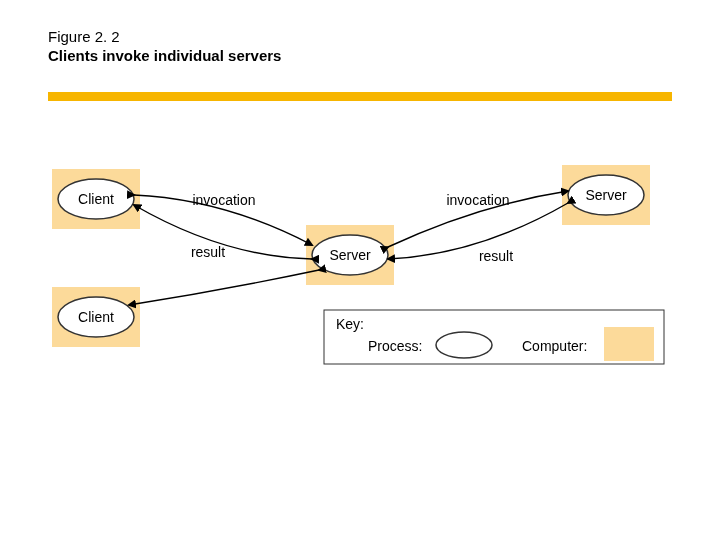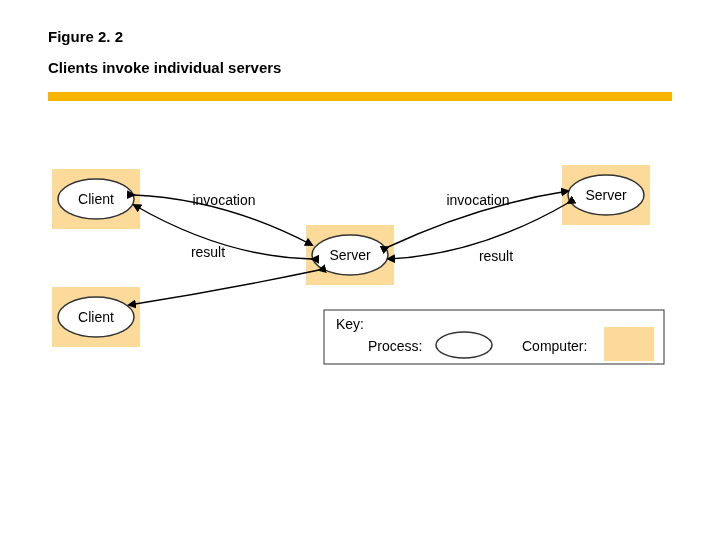--- a/index.html
+++ b/index.html
@@ -10,29 +10,29 @@
     height: 540px;
     position: relative;
     overflow: hidden;
   }
   .title-block {
     position: absolute;
     top: 28px;
     left: 48px;
   }
   .fig-no {
-    font-weight: bold;
+    font-weight: normal;
     font-size: 15px;
     color: #000;
   }
   .fig-title {
     font-weight: bold;
     font-size: 15px;
     color: #000;
-    margin-top: 14px;
+    margin-top: 2px;
   }
   .rule {
     position: absolute;
     top: 92px;
     left: 48px;
     width: 624px;
     height: 9px;
     background: #f7b500;
   }
   .diagram {

